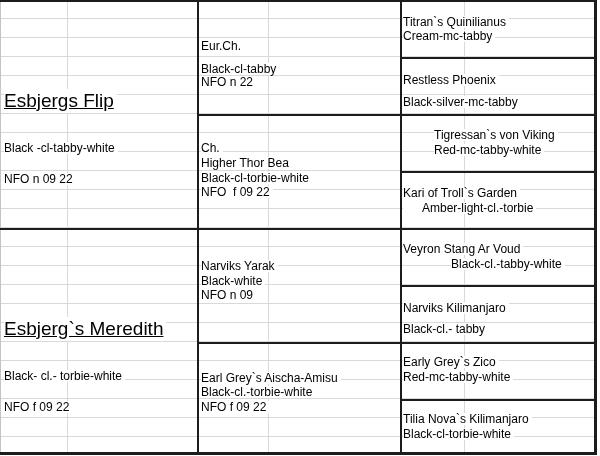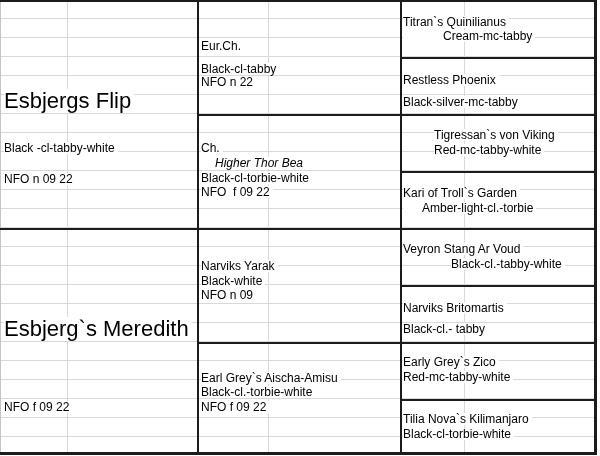--- a/index.html
+++ b/index.html
@@ -35,22 +35,23 @@
   .t {
     position: absolute;
     font-size: 12px;
     line-height: 12px;
     white-space: pre;
     background: #ffffff;
     padding-right: 3px;
     z-index: 2;
   }
   .big {
-    font-size: 22px;
+    font-size: 19px;
     line-height: 24px;
+    text-decoration: underline;
   }
   
   .bd { position: absolute; background: #1c1c1c; z-index: 5; }
   .bd-gray { position: absolute; background: #c4c4c4; z-index: 4; }
 </style>
 </head>
 <body>
 
 <div id="sheet">
 
@@ -59,67 +60,68 @@
   <div class="vline" style="left:268px"></div>
   <div class="vline" style="left:464px"></div>
 
   <div class="cell" style="left:2px; top:2px; width:194px; height:226px;">
     <div class="t big" style="left:2px; top:87px;">Esbjergs Flip</div>
     <div class="t" style="left:2px; top:140px;">Black -cl-tabby-white</div>
     <div class="t" style="left:2px; top:171px;">NFO n 09 22</div>
   </div>
   <div class="cell" style="left:2px; top:230px; width:194px; height:222px;">
     <div class="t big" style="left:2px; top:87px;">Esbjerg`s Meredith</div>
+    <div class="t" style="left:2px; top:140px;">Black- cl.- torbie-white</div>
     <div class="t" style="left:2px; top:171px;">NFO f 09 22</div>
   </div>
 
   <div class="cell" style="left:199px; top:2px; width:200px; height:112px;">
     <div class="t" style="left:2px; top:38px;">Eur.Ch.</div>
     <div class="t" style="left:2px; top:61px;">Black-cl-tabby</div>
     <div class="t" style="left:2px; top:74px;">NFO n 22</div>
   </div>
   <div class="cell" style="left:199px; top:116px; width:200px; height:112px;">
     <div class="t" style="left:2px; top:26px;">Ch.</div>
-    <div class="t" style="left:16px; top:41px;font-style:italic;">Higher Thor Bea</div>
+    <div class="t" style="left:2px; top:41px;">Higher Thor Bea</div>
     <div class="t" style="left:2px; top:56px;">Black-cl-torbie-white</div>
     <div class="t" style="left:2px; top:70px;">NFO  f 09 22</div>
   </div>
   <div class="cell" style="left:199px; top:230px; width:200px; height:112px;">
     <div class="t" style="left:2px; top:30px;">Narviks Yarak</div>
     <div class="t" style="left:2px; top:45px;">Black-white</div>
     <div class="t" style="left:2px; top:59px;">NFO n 09</div>
   </div>
   <div class="cell" style="left:199px; top:344px; width:200px; height:108px;">
     <div class="t" style="left:2px; top:28px;">Earl Grey`s Aischa-Amisu</div>
     <div class="t" style="left:2px; top:42px;">Black-cl.-torbie-white</div>
     <div class="t" style="left:2px; top:57px;">NFO f 09 22</div>
   </div>
 
   <div class="cell" style="left:402px; top:2px; width:192px; height:55px;">
     <div class="t" style="left:1px; top:14px;">Titran`s Quinilianus</div>
-    <div class="t" style="left:1px; top:28px;padding-left:40px;">Cream-mc-tabby</div>
+    <div class="t" style="left:1px; top:28px;">Cream-mc-tabby</div>
   </div>
   <div class="cell" style="left:402px; top:59px; width:192px; height:55px;">
     <div class="t" style="left:1px; top:15px;">Restless Phoenix</div>
     <div class="t" style="left:1px; top:37px;">Black-silver-mc-tabby</div>
   </div>
   <div class="cell" style="left:402px; top:116px; width:181px; height:55px;margin-left:31px;">
     <div class="t" style="left:1px; top:13px;">Tigressan`s von Viking</div>
     <div class="t" style="left:1px; top:28px;">Red-mc-tabby-white</div>
   </div>
   <div class="cell" style="left:402px; top:173px; width:192px; height:55px;">
     <div class="t" style="left:1px; top:14px;">Kari of Troll`s Garden</div>
     <div class="t" style="left:1px; top:29px;padding-left:19px;">Amber-light-cl.-torbie</div>
   </div>
   <div class="cell" style="left:402px; top:230px; width:192px; height:55px;">
     <div class="t" style="left:1px; top:13px;">Veyron Stang Ar Voud</div>
     <div class="t" style="left:1px; top:28px;margin-left:48px;">Black-cl.-tabby-white</div>
   </div>
   <div class="cell" style="left:402px; top:287px; width:192px; height:55px;">
-    <div class="t" style="left:1px; top:15px;">Narviks Britomartis</div>
+    <div class="t" style="left:1px; top:15px;">Narviks Kilimanjaro</div>
     <div class="t" style="left:1px; top:36px;">Black-cl.- tabby</div>
   </div>
   <div class="cell" style="left:402px; top:344px; width:192px; height:55px;">
     <div class="t" style="left:1px; top:12px;">Early Grey`s Zico</div>
     <div class="t" style="left:1px; top:27px;">Red-mc-tabby-white</div>
   </div>
   <div class="cell" style="left:402px; top:401px; width:192px; height:51px;text-align:center;">
     <div class="t" style="left:1px; top:12px;">Tilia Nova`s Kilimanjaro</div>
     <div class="t" style="left:1px; top:27px;">Black-cl-torbie-white</div>
   </div>

